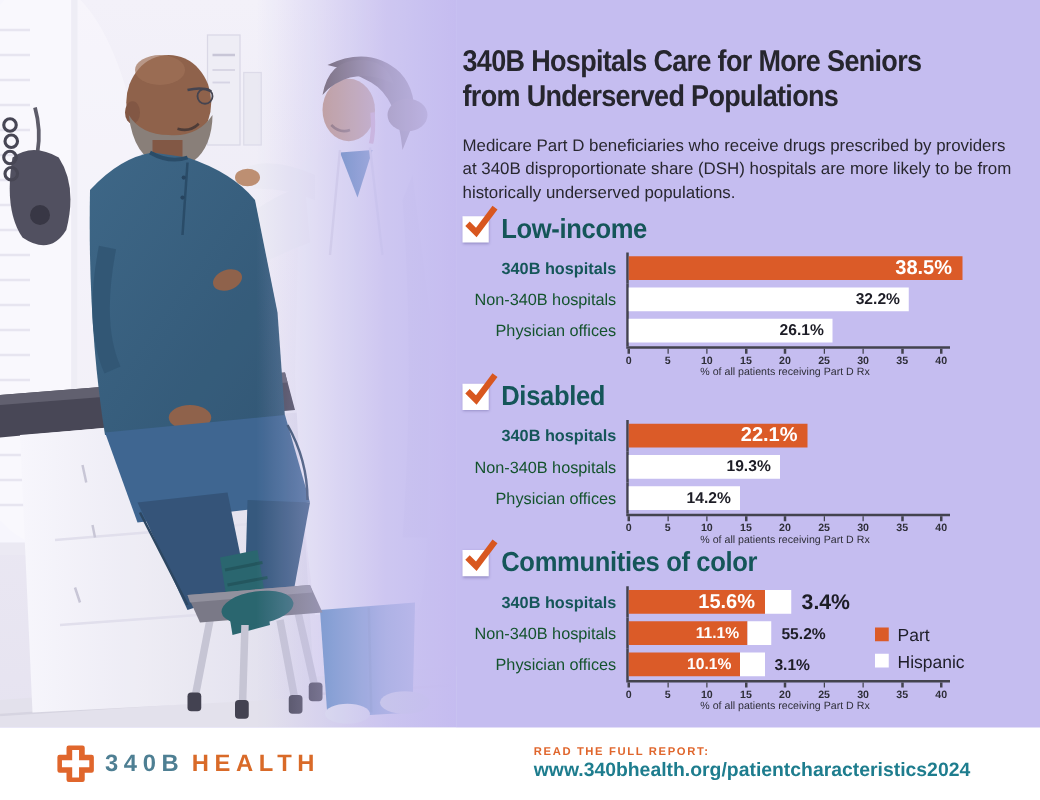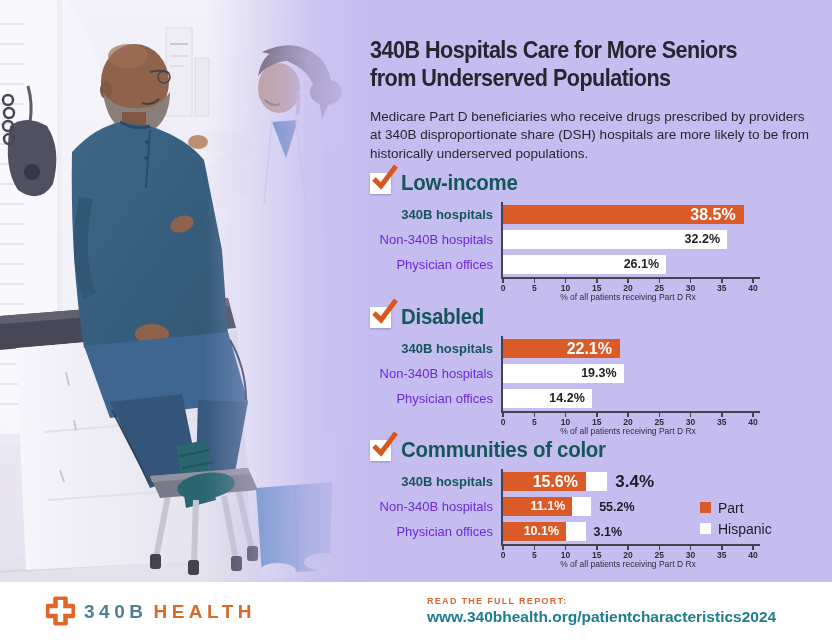--- a/index.html
+++ b/index.html
@@ -19,26 +19,26 @@
   #sec0{top:170px;} #sec1{top:304px;} #sec2{top:437px;}
   .sec-head{display:flex;align-items:center;gap:10px;height:26px;}
   .checkbox{position:relative;width:21px;height:21px;background:#ffffff;flex:none;
             box-shadow:0 1px 2px rgba(70,60,130,.35);}
   .checkbox svg{position:absolute;left:0px;top:-10px;overflow:visible;}
   .sec-title{font-size:22px;font-weight:bold;color:#155659;letter-spacing:-0.3px;
              transform:scaleX(.93);transform-origin:left center;white-space:nowrap;}
   .rows{margin-top:6px;}
   .crow{display:flex;height:25px;align-items:center;}
   .clabel{width:131px;box-sizing:border-box;padding-right:8px;text-align:right;flex:none;
-          font-size:13px;color:#6d28d9;white-space:nowrap;}
+          font-size:13px;color:#14532d;white-space:nowrap;}
   .clabel.hl{color:#155659;font-weight:bold;}
   .plotcell{border-left:2px solid #43434E;height:25px;width:255px;display:flex;
             align-items:center;box-sizing:content-box;}
   .cbar{height:19px;display:flex;align-items:center;justify-content:flex-end;flex:none;}
-  .cbar.orange{background:#DB5B28;}
+  .cbar.orange{background:#DB5B28;padding-left:26px;}
   .cbar.whitebar{background:#FFFFFF;}
   .val{font-weight:bold;line-height:1;white-space:nowrap;}
   .val.in-orange{color:#FFFFFF;padding-right:8px;font-size:16px;}
   .val.in-orange.sm{font-size:12.5px;padding-right:7px;}
   .val.in-white{color:#1D1D26;padding-right:7px;font-size:12.5px;}
   .outval{color:#1D1D26;font-weight:bold;margin-left:8px;font-size:12.5px;white-space:nowrap;}
   .outval.big{font-size:17px;}
   .xaxis{margin-left:131px;width:259px;height:2px;background:#43434E;}
   .ticks{position:relative;margin-left:133px;width:250px;height:13px;}
   .tickmark{position:absolute;top:0;width:1.5px;height:3.5px;background:#43434E;}

